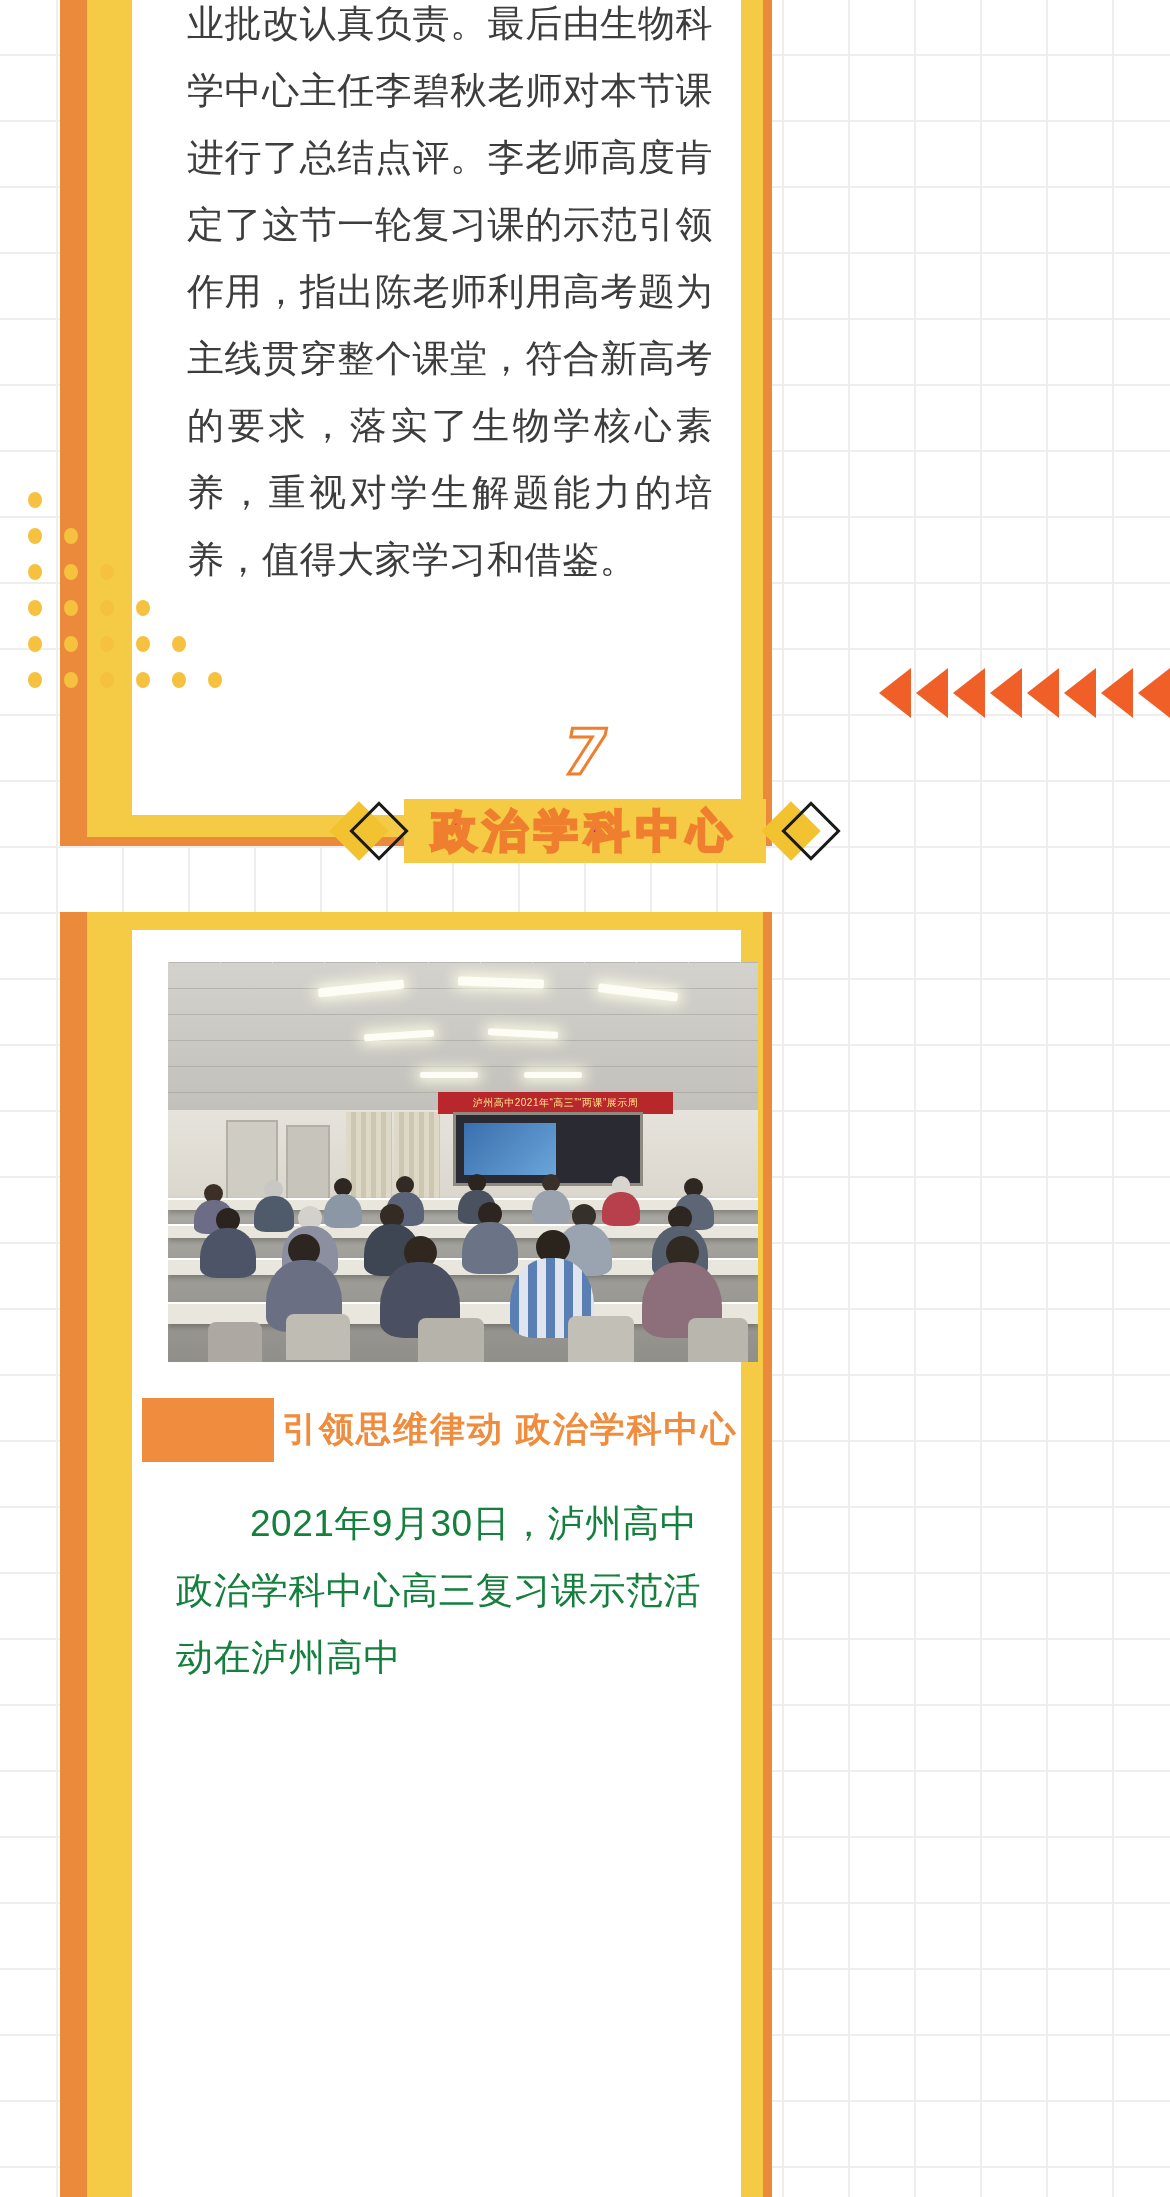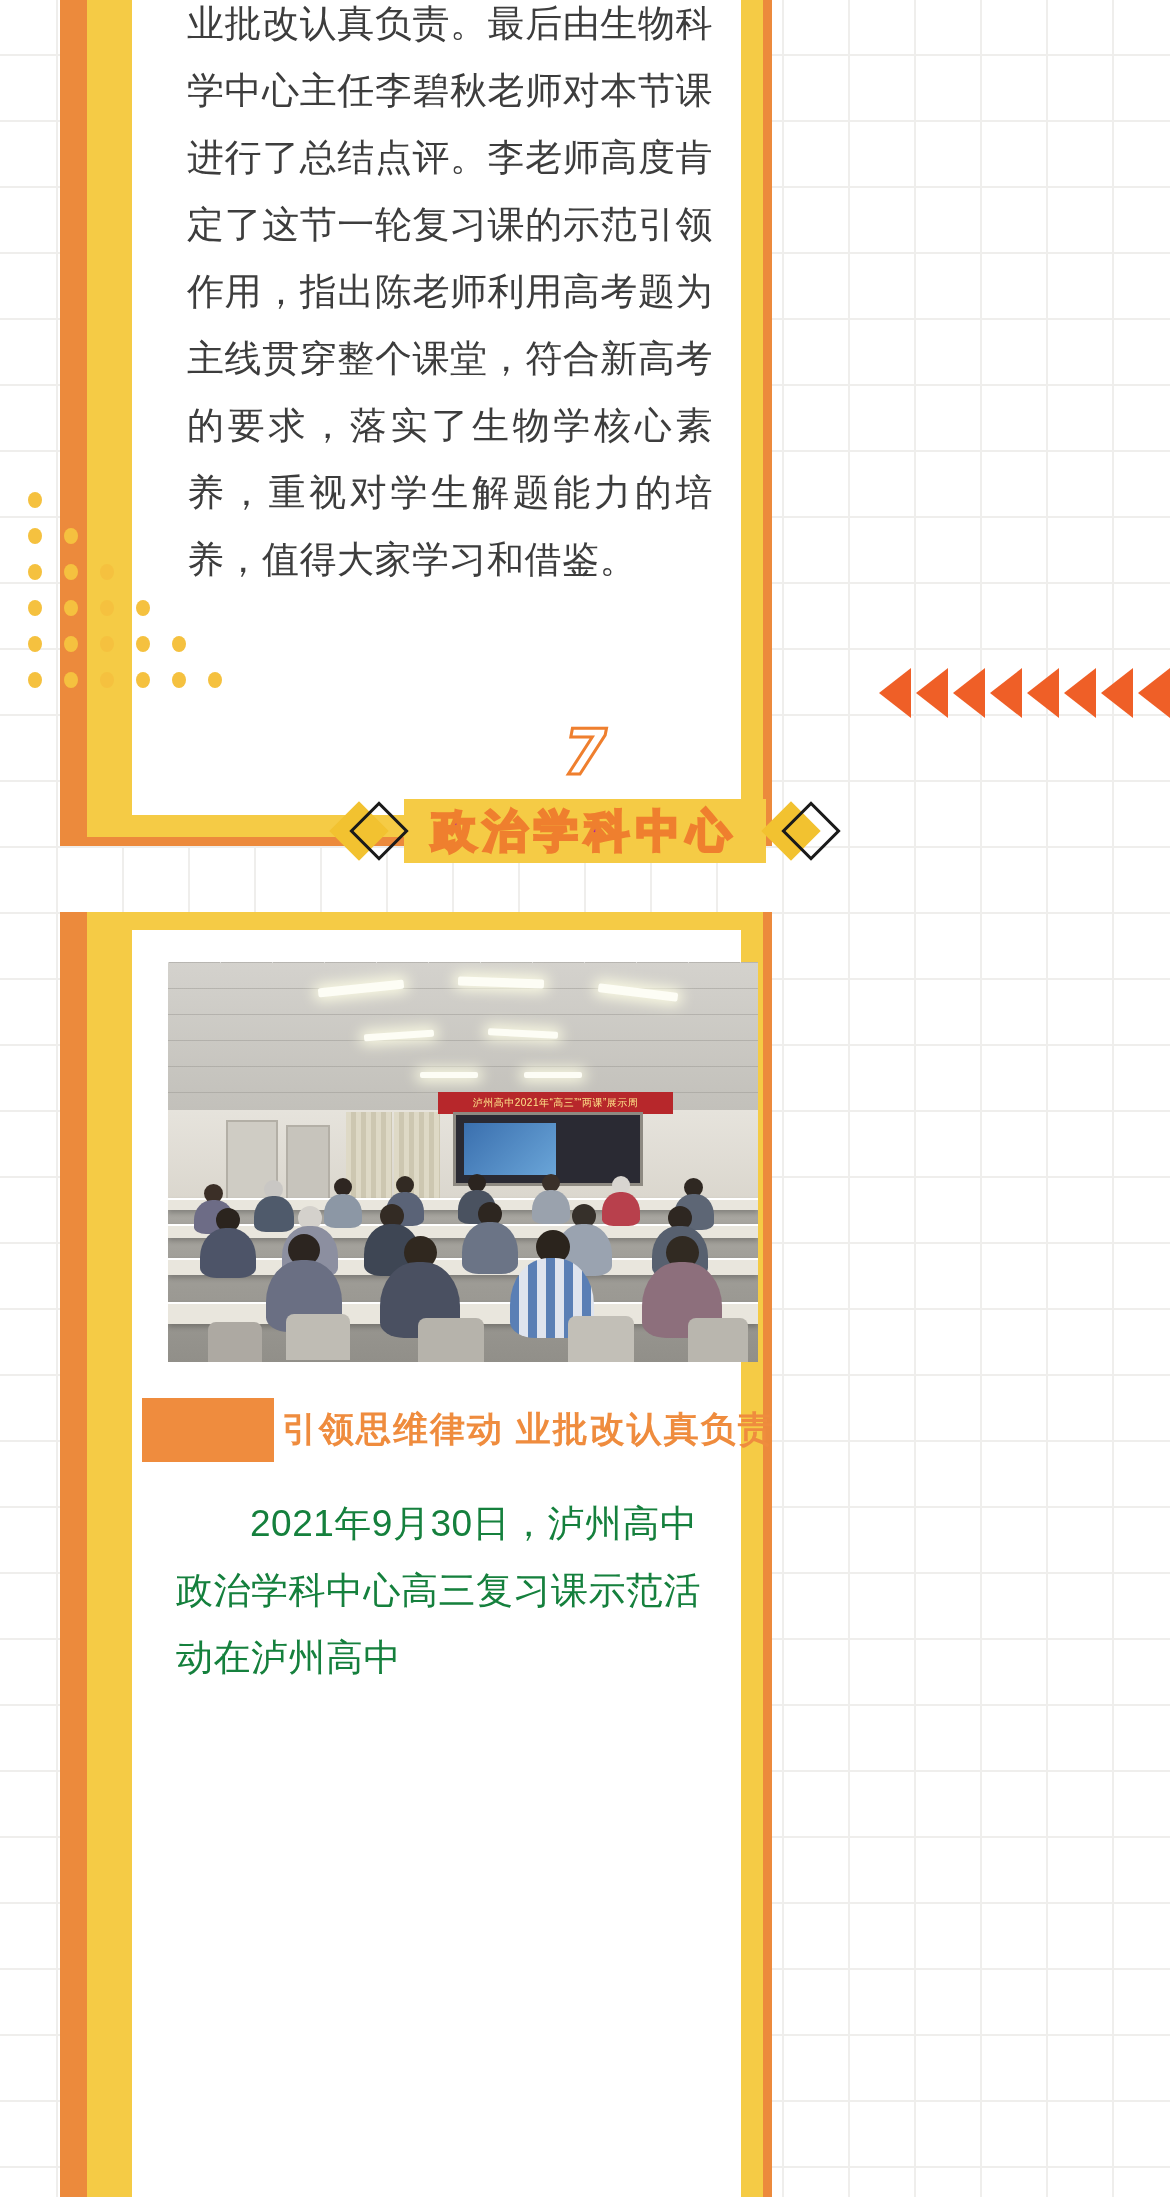--- a/index.html
+++ b/index.html
@@ -440,20 +440,20 @@
 
         <div class="ph" style="left:118px;top:352px;width:64px;height:46px;background:#bfbcb4;border-radius:8px 8px 0 0;"></div>
         <div class="ph" style="left:250px;top:356px;width:66px;height:44px;background:#b6b3ab;border-radius:8px 8px 0 0;"></div>
         <div class="ph" style="left:400px;top:354px;width:66px;height:46px;background:#c2bfb7;border-radius:8px 8px 0 0;"></div>
         <div class="ph" style="left:40px;top:360px;width:54px;height:40px;background:#ada9a2;border-radius:8px 8px 0 0;"></div>
         <div class="ph" style="left:520px;top:356px;width:60px;height:44px;background:#b9b6ae;border-radius:8px 8px 0 0;"></div>
       </div>
 
       <div id="caption-row">
         <div id="caption-block"></div>
-        <div id="caption-text">引领思维律动  业批改认真负责</div>
+        <div id="caption-text">引领思维律动  政治学科中心</div>
       </div>
 
       <div id="photo-body"><span class="indent"></span><span>2021年9月30日，泸州高中政治学科中心高三复习课示范活动在泸州高中</span></div>
 
     </div>
   </div>
 </div>
 
 </body></html>

